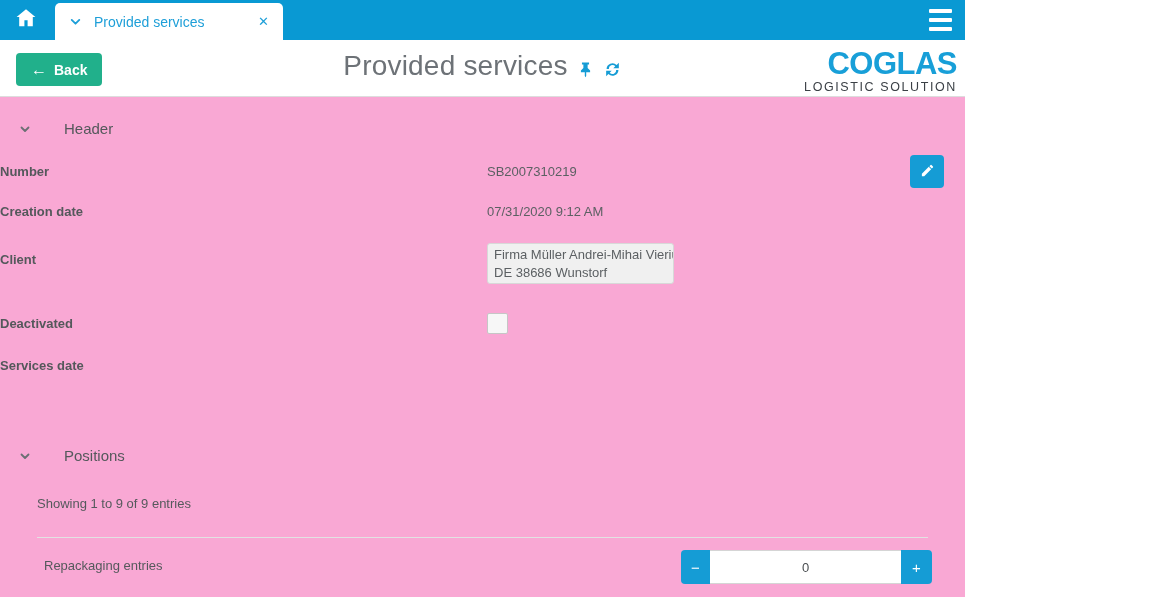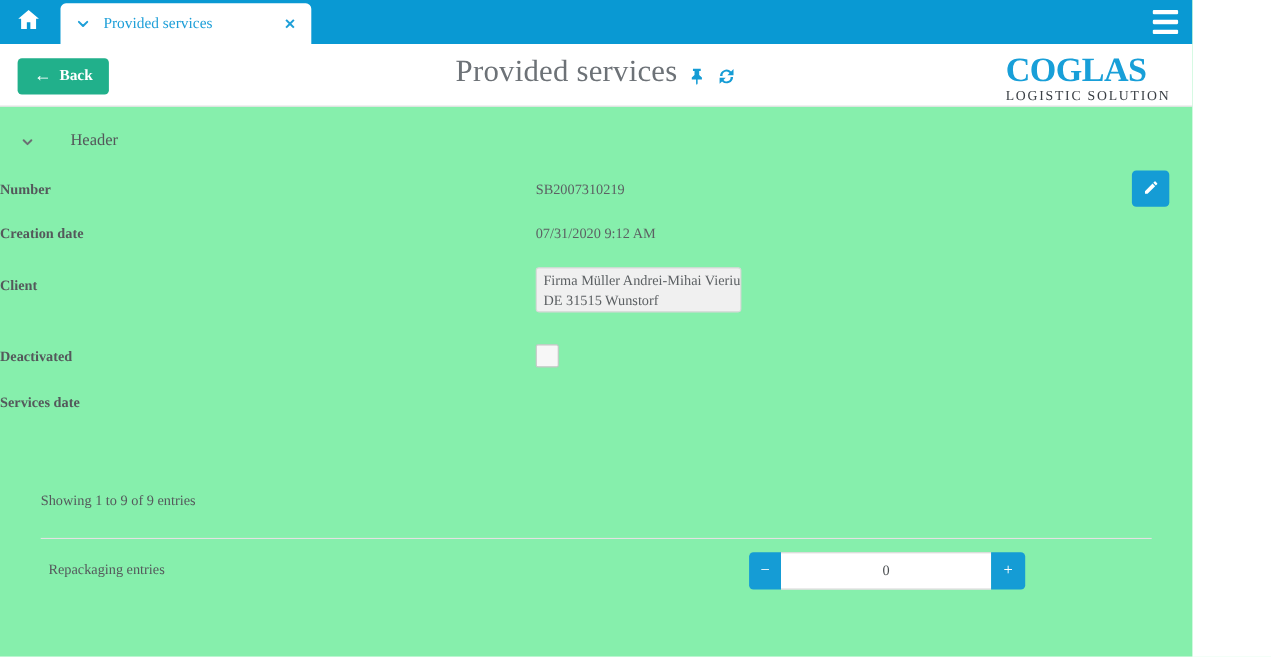--- a/index.html
+++ b/index.html
@@ -3,25 +3,24 @@
 <meta charset="utf-8">
 <style>
   * { margin: 0; padding: 0; box-sizing: border-box; }
   html, body { background: #ffffff; }
   body {
     font-family: "Liberation Sans", "DejaVu Sans", sans-serif;
     color: #54585b;
   }
   .app {
     position: relative;
-    width: 1084px;
+    width: 965px;
     height: 597px;
     overflow: hidden;
-    background: #86efac;
-    font-family: Liberation Serif, serif;
+    background: #f9a8d4;
   }
 
   
   .topbar {
     position: relative;
     height: 40px;
     background: #0999d3;
     display: flex;
     align-items: flex-end;
   }
@@ -114,23 +113,23 @@
   }
   .page-title {
     font-size: 28px;
     color: #6d7277;
     font-weight: 400;
     letter-spacing: 0.2px;
   }
   .title-icon { display: flex; align-items: center; cursor: pointer; margin-top: 6px; }
   .logo {
     position: absolute;
-    right: 20px;
+    right: 8px;
     top: 8px;
-    text-align: left;
+    text-align: right;
     line-height: 1;
   }
   .logo-text {
     color: #189fd8;
     font-size: 31px;
     font-weight: bold;
     letter-spacing: -0.5px;
   }
   .logo-tagline {
     color: #3b4046;
@@ -349,37 +348,45 @@
       <div class="field-row">
         <div class="field-label">Creation date</div>
         <div class="field-value">07/31/2020 9:12 AM</div>
       </div>
 
 
       <div class="field-row row-client">
         <div class="field-label">Client</div>
         <div class="client-box">
           <div>Firma Müller Andrei-Mihai Vieriu</div>
-          <div>DE 31515 Wunstorf</div>
+          <div>DE 38686 Wunstorf</div>
         </div>
       </div>
 
       <div class="field-row row-deactivated">
         <div class="field-label">Deactivated</div>
         <div>
           <div class="checkbox"></div>
         </div>
       </div>
 
       <div class="field-row">
         <div class="field-label">Services date</div>
       </div>
     </div>
 
     <div class="positions">
+      <div class="section-header">
+        <span class="collapse-chevron">
+          <svg width="12" height="12" viewBox="0 0 24 24">
+              <polyline points="5,9 12,16 19,9" fill="none" stroke="#6b6f73" stroke-width="3.6" stroke-linecap="round" stroke-linejoin="round"></polyline>
+            </svg>
+        </span>
+        <span class="section-title">Positions</span>
+      </div>
 
       <div class="showing-text">Showing 1 to 9 of 9 entries</div>
 
       <hr class="positions-divider">
 
       <div class="position-row">
         <div class="position-name">Repackaging entries</div>
         <div class="stepper">
           <button class="stepper-btn minus">−</button>
           <input class="stepper-input" value="0" style="">

